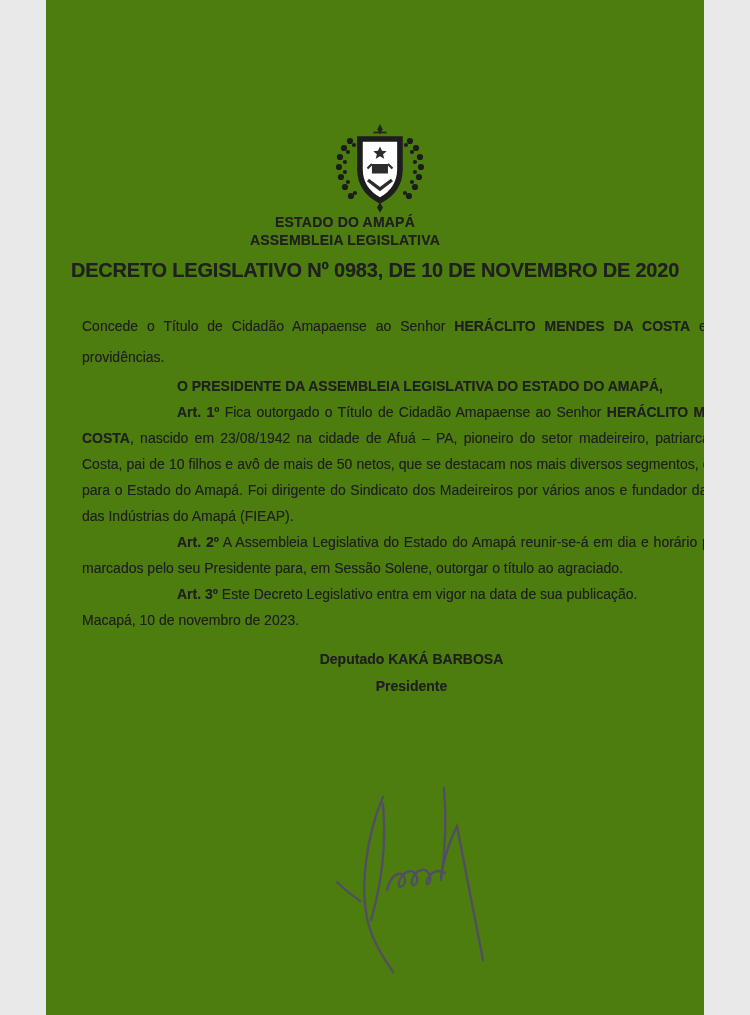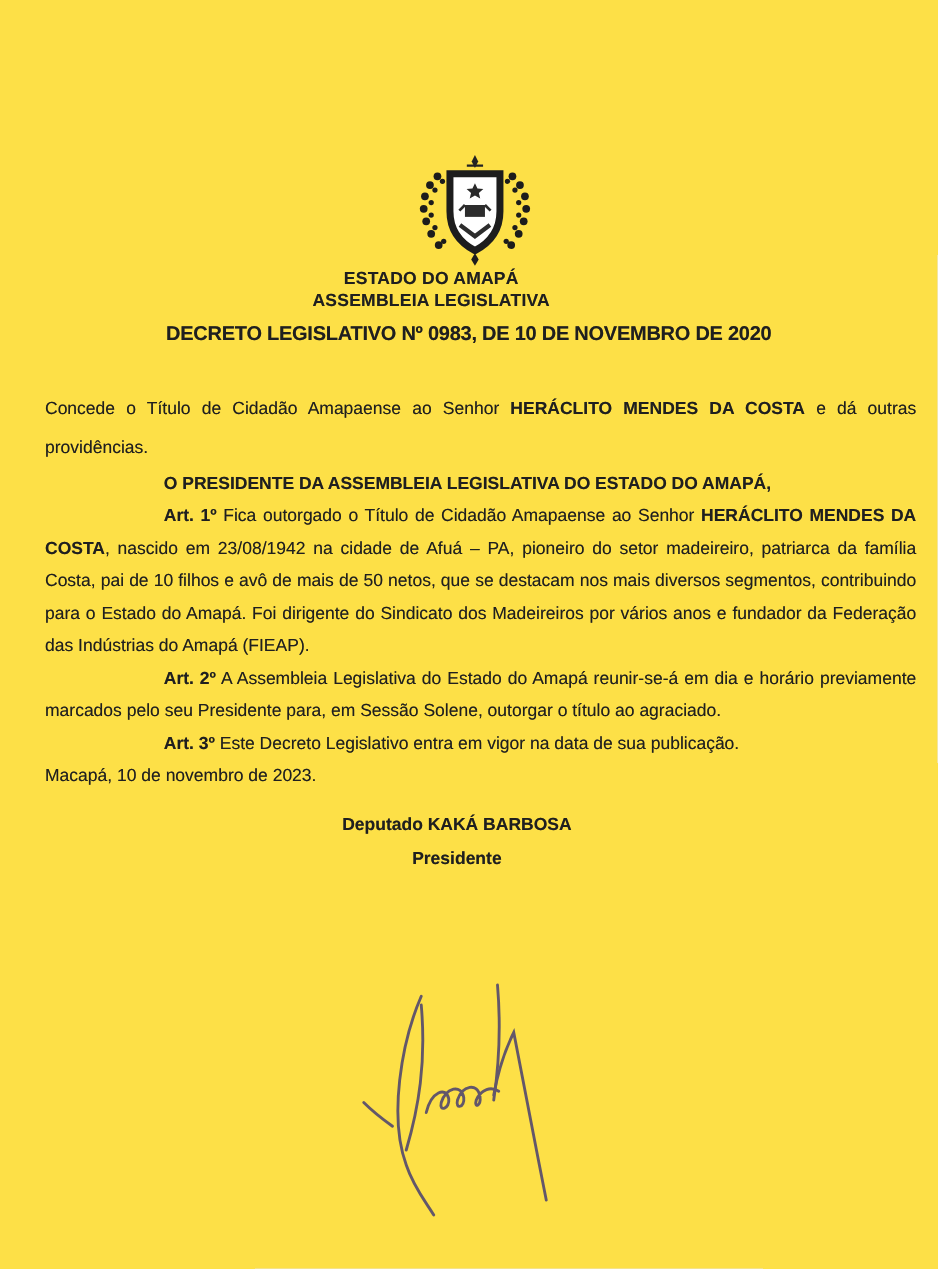--- a/index.html
+++ b/index.html
@@ -1,20 +1,20 @@
 <!DOCTYPE html>
 <html lang="pt"><head>
 <meta charset="utf-8">
 <style>
   html,body{margin:0;padding:0;background:#e9e9e9;}
   .page{
     position:relative;
-    width:750px;height:1015px;
+    width:658px;height:1015px;
     margin:0 auto;
-    background:#fde047;
+    background:#4d7c0f;
     color:#1f1f1f;
     font-family:"Liberation Sans","DejaVu Sans",sans-serif;
     overflow:hidden;
     text-rendering:optimizeLegibility;
   }
   .soft{ text-shadow:0 0 .5px rgba(40,40,40,.55); }
 
   .crest{
     position:absolute;top:124px;left:50%;
     transform:translateX(-46%);
@@ -22,21 +22,21 @@
   .org{
     position:absolute;top:213px;left:0;width:100%;
     text-align:center;
     transform:translateX(-30px);
     font-weight:700;font-size:14px;line-height:18px;
     letter-spacing:.2px;
   }
   .title{
     position:absolute;top:259px;left:0;width:100%;
     margin:0;text-align:center;
-    font-size:16px;font-weight:700;
+    font-size:20px;font-weight:700;
     letter-spacing:-.2px;white-space:nowrap;
   }
   .content{
     position:absolute;top:311px;left:36px;width:697px;
     font-size:14px;line-height:26px;
     text-align:justify;
   }
   .content p{margin:0;}
   .ementa{
     margin:6px 0 9px 316px;

